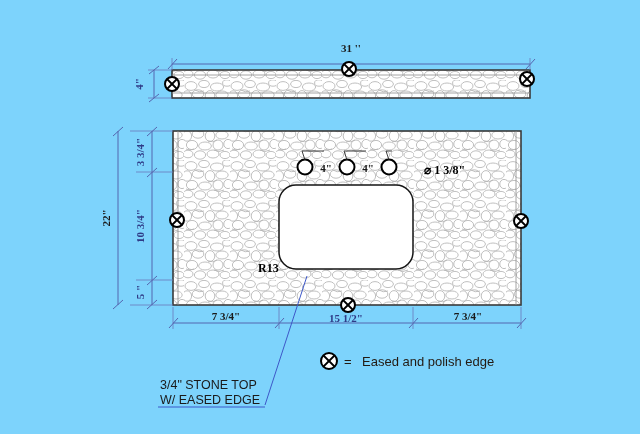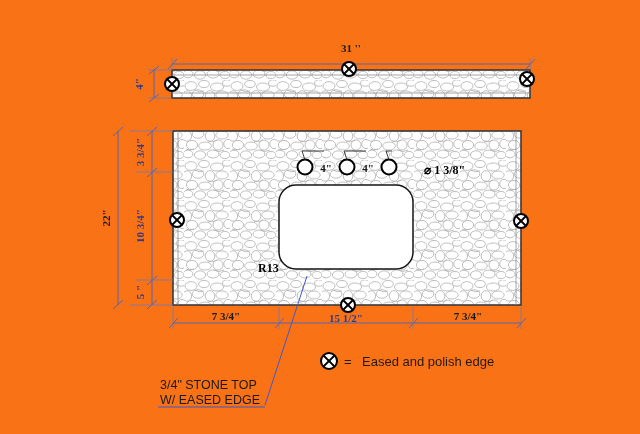--- a/index.html
+++ b/index.html
@@ -4,21 +4,21 @@
 <style>
   html, body {
     margin: 0;
     padding: 0;
     background: #ffffff;
   }
   #root {
     position: relative;
     width: 640px;
     height: 434px;
-    background: #f97316;
+    background: #7dd3fc;
     font-family: "Liberation Serif", serif;
     overflow: hidden;
   }
   .abs { position: absolute; }
   svg { display: block; }
   .dimtext {
     font-family: "Liberation Serif", serif;
     font-size: 11px;
     fill: #2f3b87;
     font-weight: 700;

